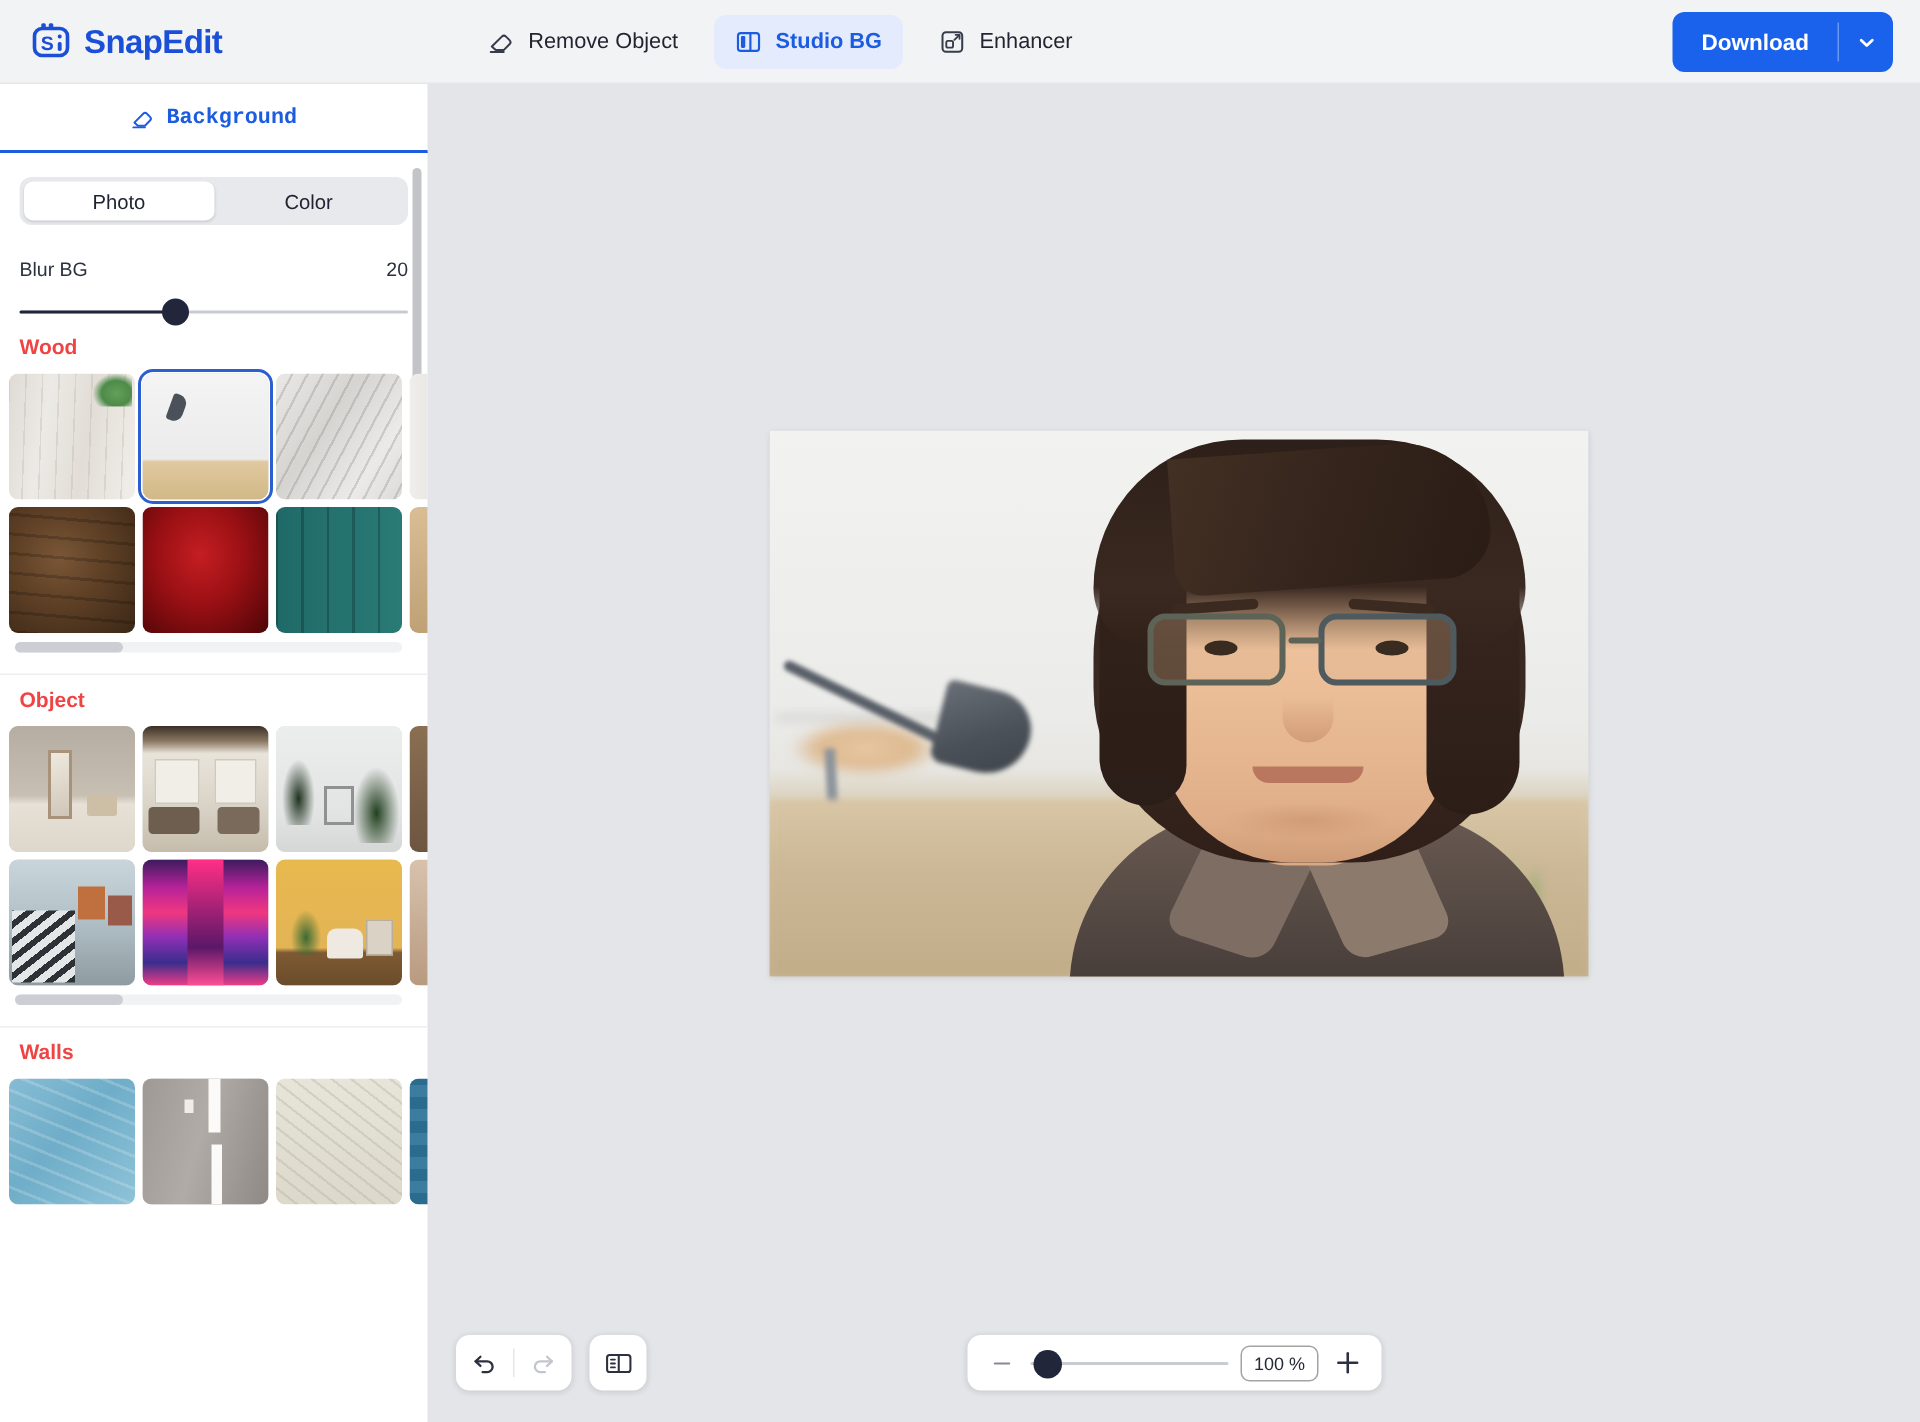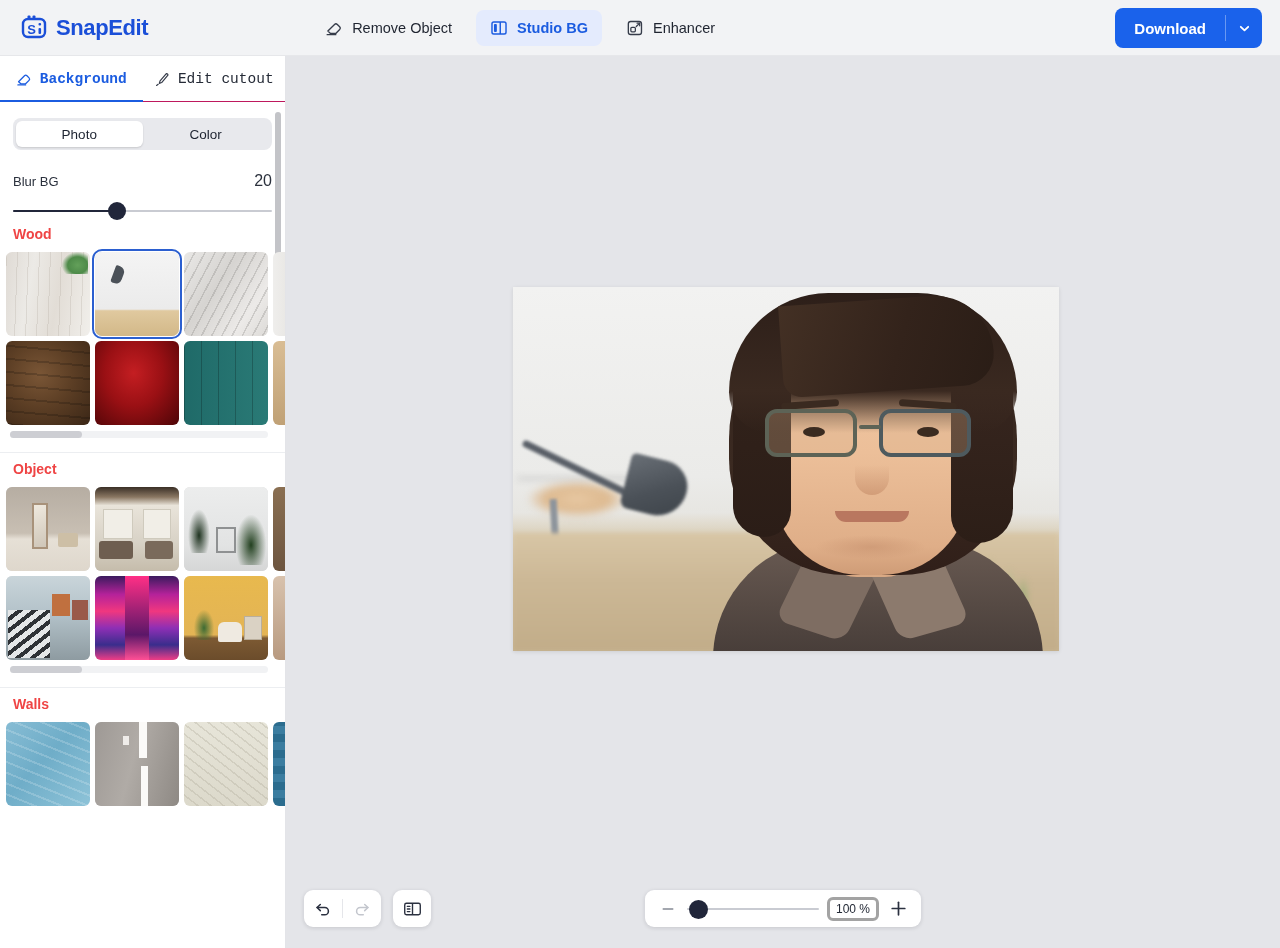--- a/index.html
+++ b/index.html
@@ -103,21 +103,21 @@
   }
   .drop-ico { width: 20px; height: 20px; display: block; }
   .drop-txt { font-size: 13px; color: #3d4350; }
   .drop-link { color: #1a62eb; font-weight: bold; }
 
   .blur-row {
     margin: 22px 13px 0 13px; display: flex;
     justify-content: space-between; align-items: baseline;
   }
   .blur-lbl { font-size: 13px; color: #2b313d; }
-  .blur-val { font-size: 16px; color: #2b313d; }
+  .blur-val { font-size: 13px; color: #2b313d; }
   .slider {
     margin: 14px 13px 0 13px; position: relative; height: 14px;
   }
   .sl-track {
     position: absolute; left: 0; right: 0; top: 6px; height: 2px;
     background: #c9cbd2; border-radius: 2px;
   }
   .sl-fill {
     position: absolute; left: 0; top: 6px; height: 2px; width: 40%;
     background: #21263a; border-radius: 2px;
@@ -330,21 +330,21 @@
   .zslider { position: relative; flex: 1; height: 16px; }
   .ztrack {
     position: absolute; left: 0; right: 0; top: 7px; height: 2px;
     background: #c9cbd2; border-radius: 2px;
   }
   .zthumb {
     position: absolute; left: 8%; top: -1px; width: 19px; height: 19px;
     margin-left: -9px; border-radius: 50%; background: #21263a; cursor: pointer;
   }
   .zval {
-    flex: none; min-width: 52px; height: 24px; border: 3px solid #a3a3a3;
+    flex: none; min-width: 52px; height: 24px; border: 1px solid #a3a3a3;
     border-radius: 6px; display: flex; align-items: center; justify-content: center;
     font-size: 12px; color: #242a36; cursor: text;
   }
 </style>
 </head>
 <body>
 
 <div class="header">
   <div class="brand">
     <span class="brand-mark">
@@ -410,29 +410,20 @@
 
   <div class="side-tabs">
     <div class="side-tab active">
       <span class="tab-ico">
         <svg viewBox="0 0 20 20" width="16" height="16">
           <path d="M3.2 13.4 L10.6 6 a2.2 2.2 0 0 1 3.1 0 l2.6 2.6 a2.2 2.2 0 0 1 0 3.1 l-4.3 4.3 H6.1 Z" fill="none" stroke="#1b5ce0" stroke-width="1.6" stroke-linejoin="round"></path>
           <line x1="2.4" y1="17.4" x2="12" y2="17.4" stroke="#1b5ce0" stroke-width="1.6" stroke-linecap="round"></line>
         </svg>
       </span>
       <span>Background</span>
-    </div>
-    <div class="side-tab">
-      <span class="tab-ico">
-        <svg viewBox="0 0 20 20" width="16" height="16">
-          <path d="M15.4 3.2 a1.8 1.8 0 0 1 2 2 L9.6 14.4 l-3 1 1-3 Z" fill="none" stroke="#363c4a" stroke-width="1.5" stroke-linejoin="round"></path>
-          <line x1="5.2" y1="16.6" x2="3.2" y2="18" stroke="#363c4a" stroke-width="1.5" stroke-linecap="round"></line>
-        </svg>
-      </span>
-      <span>Edit cutout</span>
     </div>
   </div>
 
   <div class="side-scroll">
     <div class="vscroll"></div>
 
     <div class="seg">
       <div class="seg-btn on">Photo</div>
       <div class="seg-btn">Color</div>
     </div>

